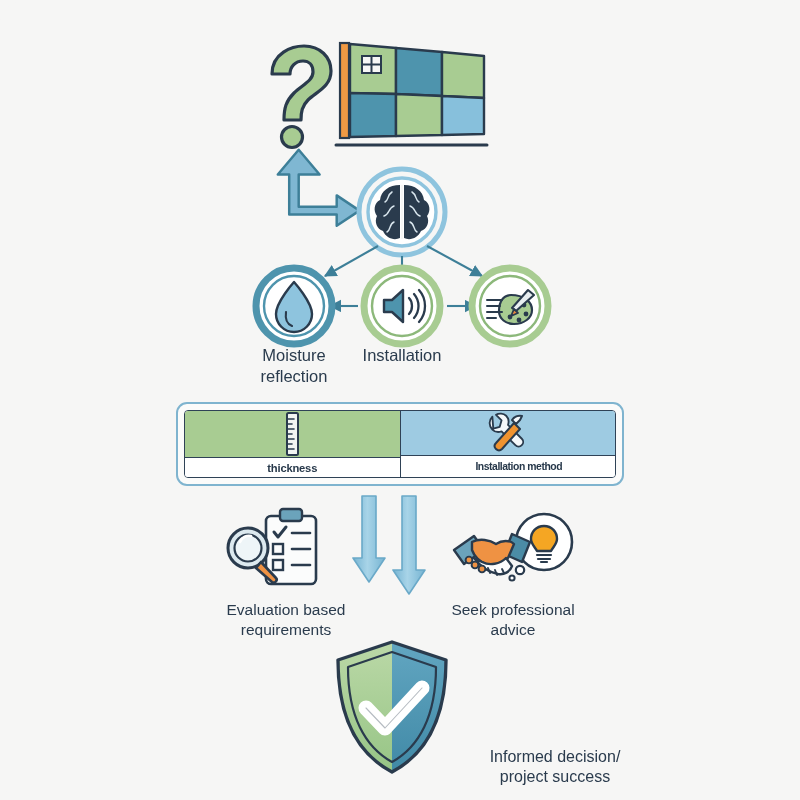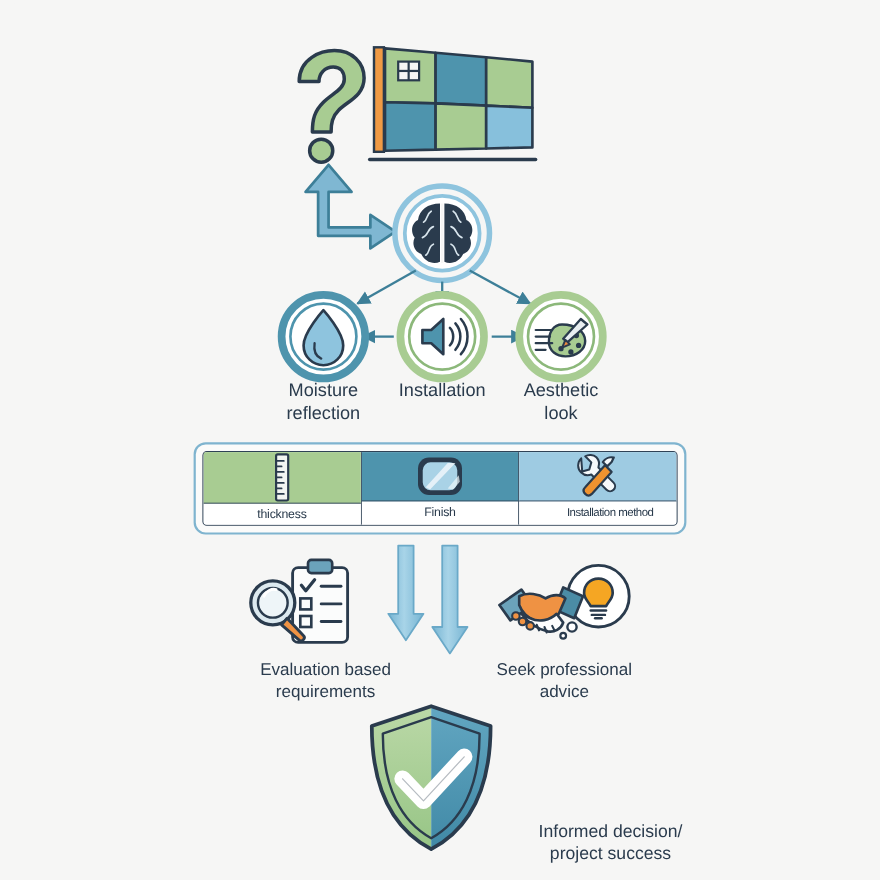--- a/index.html
+++ b/index.html
@@ -47,20 +47,21 @@
     left: 184px;
     top: 410px;
     width: 432px;
     height: 68px;
     display: flex;
     border: 1.6px solid #2f4256;
     border-radius: 4px;
     box-sizing: border-box;
     overflow: hidden;
     background: #fff;
+    font-weight: bold;
   }
   .seg {
     flex: 1 1 0;
     display: flex;
     flex-direction: column;
     border-right: 1.6px solid #2f4256;
     box-sizing: border-box;
     position: relative;
   }
   .seg:last-child { border-right: none; }
@@ -220,22 +221,20 @@
       <path d="M46 45 L43 52 L50 49 Z" fill="#ee8b3e" stroke="#2a3b4d" stroke-width="1.8" stroke-linejoin="round"></path>
 
       <g stroke="#2a3b4d" stroke-width="2" stroke-linecap="round">
         <line x1="19" y1="36" x2="34" y2="36"></line>
         <line x1="19" y1="42" x2="32" y2="42"></line>
         <line x1="19" y1="48" x2="34" y2="48"></line>
         <line x1="19" y1="54" x2="28" y2="54"></line>
       </g>
     </svg>
   </div>
-  <div class="cap cap-mid" style="left:449px; top:345px; width:122px;">Aesthetic
-look</div>
 
   <div id="bar-outer"></div>
   <div id="bar-inner">
 
     <div class="seg">
       <div class="seg-ico" style="background:#a8cc92">
         <svg width="26" height="46" viewBox="0 0 26 46">
           <rect x="8" y="2" width="11" height="42" rx="1.5" fill="#f2f5f2" stroke="#2a3b4d" stroke-width="2"></rect>
           <g stroke="#2a3b4d" stroke-width="1.6" stroke-linecap="round">
             <line x1="8" y1="8" x2="15" y2="8"></line>
@@ -244,31 +243,20 @@
             <line x1="8" y1="23" x2="13" y2="23"></line>
             <line x1="8" y1="28" x2="15" y2="28"></line>
             <line x1="8" y1="33" x2="13" y2="33"></line>
             <line x1="8" y1="38" x2="15" y2="38"></line>
           </g>
         </svg>
       </div>
       <div class="seg-lab">thickness</div>
     </div>
 
-    <div class="seg">
-      <div class="seg-ico" style="background:#4e94ad">
-        <svg width="46" height="40" viewBox="0 0 46 40">
-          <rect x="3" y="3" width="40" height="34" rx="10" fill="#2a3b4d"></rect>
-          <rect x="6.5" y="6.5" width="33" height="27" rx="8" fill="#a9d2e6" stroke="#2a3b4d" stroke-width="1.6"></rect>
-          <path d="M10 30 L30 8 L37 8 L14 32 Z" fill="#eef6fa" opacity="0.85"></path>
-          <path d="M30 31 L40 19 L41 25 L35 32 Z" fill="#eef6fa" opacity="0.7"></path>
-        </svg>
-      </div>
-      <div class="seg-lab">Finish</div>
-    </div>
 
     <div class="seg">
       <div class="seg-ico" style="background:#9ecbe2">
         <svg width="48" height="42" viewBox="0 0 48 42">
 
           <path d="M8 4 C4 8, 4 14, 8 18 C11 21, 15 21, 18 20 L33 35 C35 37, 38 37, 40 35 C42 33, 42 30, 40 28 L25 13 C26 10, 26 6, 23 3 C20 0, 15 0, 12 2 L18 8 L16 15 L9 17 Z" fill="#f6f9fb" stroke="#2a3b4d" stroke-width="2" stroke-linejoin="round" transform="translate(1,1) scale(0.92)"></path>
 
           <path d="M38 4 C34 3, 30 5, 28 8 L32 12 L36 8 Z" fill="#f6f9fb" stroke="#2a3b4d" stroke-width="2" stroke-linejoin="round"></path>
           <path d="M30 11 L12 31 C10 33, 10 35, 12 37 C14 39, 16 39, 18 37 L36 17 Z" fill="#f0932f" stroke="#2a3b4d" stroke-width="2" stroke-linejoin="round"></path>
         </svg>
@@ -302,21 +290,21 @@
       <path d="M56 26 L60 31 L68 21" fill="none" stroke="#2a3b4d" stroke-width="3" stroke-linecap="round" stroke-linejoin="round"></path>
       <rect x="55" y="38" width="10" height="10" fill="none" stroke="#2a3b4d" stroke-width="2.4"></rect>
       <rect x="55" y="54" width="10" height="10" fill="none" stroke="#2a3b4d" stroke-width="2.4"></rect>
 
       <circle cx="30" cy="42" r="20" fill="#dce9ef" stroke="#2a3b4d" stroke-width="3"></circle>
       <circle cx="30" cy="42" r="13.5" fill="#eef5f8" stroke="#2a3b4d" stroke-width="2.2"></circle>
       <path d="M22 36 C24 31, 29 29, 33 30" fill="none" stroke="#ffffff" stroke-width="2.6" stroke-linecap="round"></path>
       <path d="M43 56 L58 72 C60 74, 57 78, 54 76 L38 62 Z" fill="#ef9243" stroke="#2a3b4d" stroke-width="2.6" stroke-linejoin="round"></path>
     </svg>
   </div>
-  <div class="cap cap-low" style="left:198px; top:600px; width:196px;">Evaluation based
+  <div class="cap cap-low" style="left:188px; top:600px; width:196px;">Evaluation based
 requirements</div>
 
   <div class="abs" style="left:452px; top:510px;">
     <svg width="124" height="86" viewBox="0 0 124 86">
 
       <circle cx="92" cy="32" r="28" fill="#ffffff" stroke="#2a3b4d" stroke-width="2.6"></circle>
       <circle cx="68" cy="60" r="4.2" fill="#ffffff" stroke="#2a3b4d" stroke-width="2.2"></circle>
       <circle cx="60" cy="68" r="2.6" fill="#ffffff" stroke="#2a3b4d" stroke-width="2"></circle>
 
       <path d="M92 16 C100 16, 105 22, 105 29 C105 34, 101 37, 99 41 L85 41 C83 37, 79 34, 79 29 C79 22, 84 16, 92 16 Z" fill="#f5a623" stroke="#2a3b4d" stroke-width="2.4" stroke-linejoin="round"></path>

